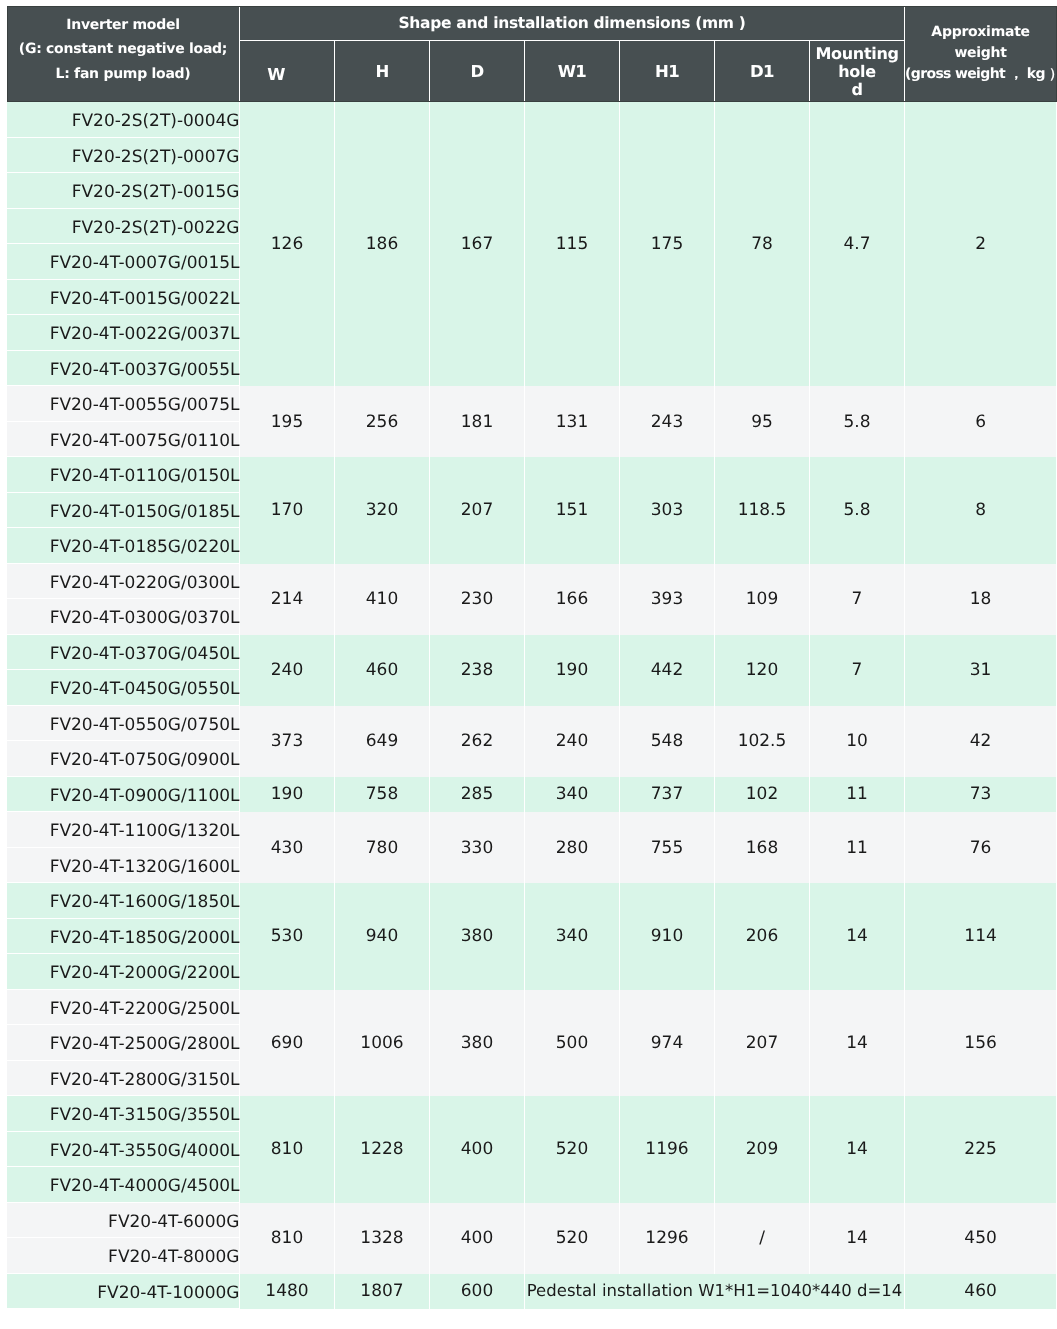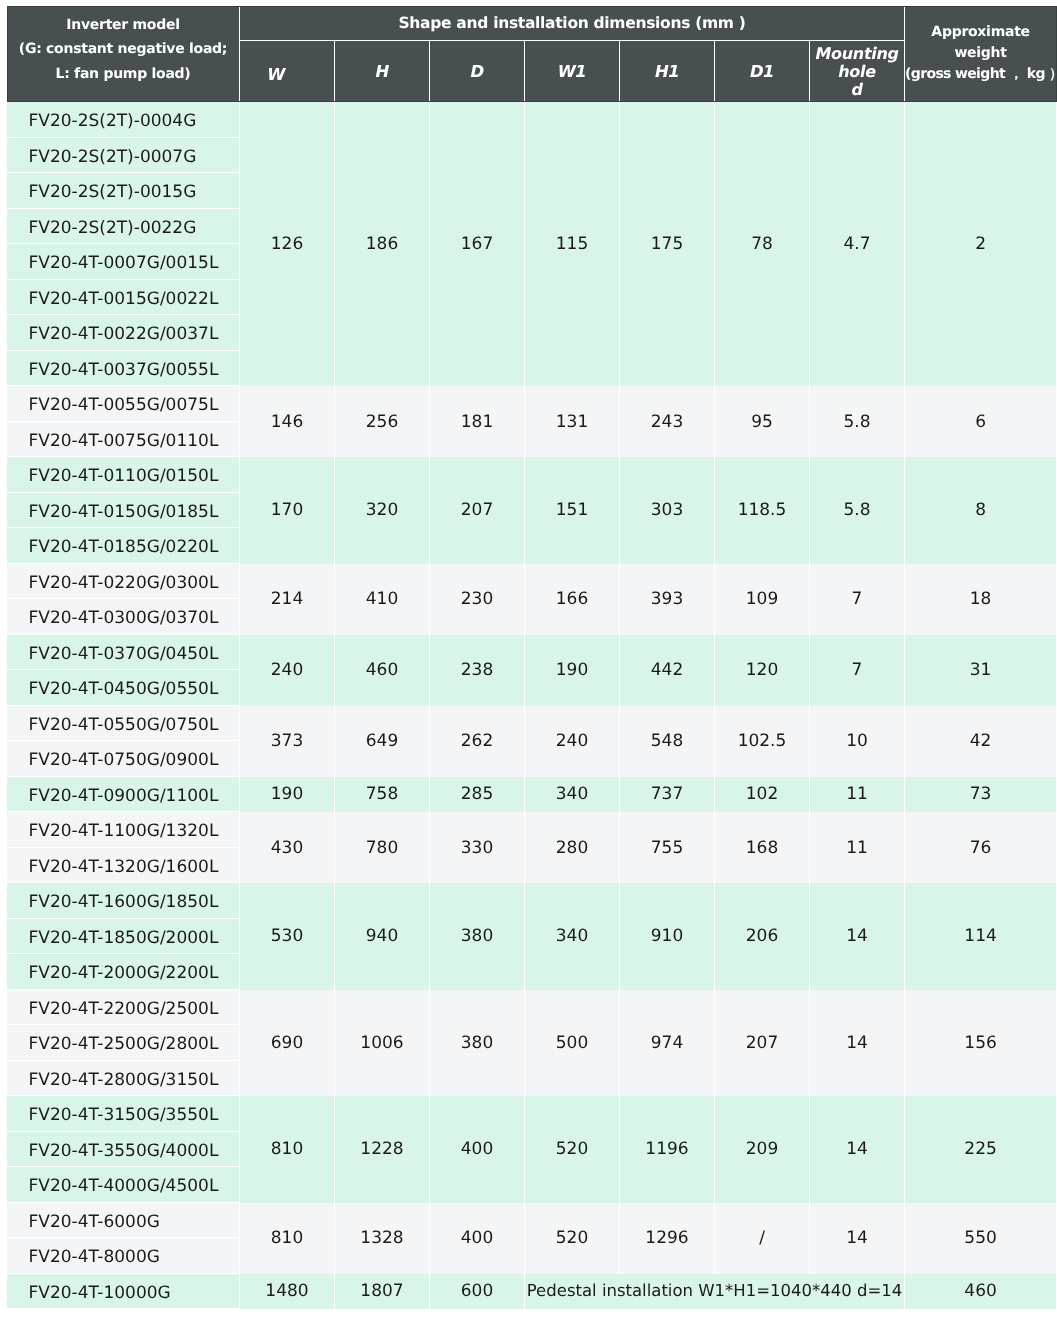--- a/index.html
+++ b/index.html
@@ -13,34 +13,34 @@
   table.spec { border-collapse:collapse; position:absolute; left:6px; top:5px;
                width:1050px; table-layout:fixed; }
   table.spec col.c1 { width:233px; }
   table.spec col.cn { width:95px; }
   table.spec col.cw { width:152px; }
 
   thead { outline:1px solid #39403f; outline-offset:-1px; }
   thead th { background:#474f51; color:#ffffff; font-weight:bold; text-align:center;
              border:1px solid #ffffff; padding:0; line-height:1.22; white-space:nowrap; }
   tr.hrow1 th { height:35px; box-sizing:border-box; }
-  tr.hrow2 th { height:61px; box-sizing:border-box; overflow:hidden;font-style:italic; }
+  tr.hrow2 th { height:61px; box-sizing:border-box; overflow:hidden; }
   th.model-th  { font-size:14px;   letter-spacing:-0.27px; line-height:24.6px; padding-bottom:8px; }
   th.group-th  { font-size:15.5px; letter-spacing:-0.30px;text-align:center; }
   th.sub-th    { font-size:16.5px; letter-spacing:-0.60px; padding-top:2px; vertical-align:middle; }
   th.sub-w     { text-indent:-22px; padding-top:8px; }
   th.mount-th  { font-size:16px;   letter-spacing:-0.30px; line-height:17.8px; padding-top:2px; }
   th.weight-th { font-size:14px;   letter-spacing:-0.27px; line-height:21.2px; padding-top:0; }
   th.weight-th .l3 { letter-spacing:-0.65px; }
 
   tbody td { height:35.5px; padding:0; border:0; font-size:17px; color:#1a1a1a;
              line-height:26px; vertical-align:middle; }
   tbody tr.mint td { background:#d9f5e8; }
   tbody tr.gray td { background:#f4f5f6; }
-  td.c-model { text-align:left; padding-left:22px;
+  td.c-model { text-align:right; padding-left:22px;
                box-shadow: inset 0 -1px 0 #ffffff, inset -1px 0 0 #ffffff; margin-top: 32px; }
   td.c-model span { position:relative; top:1.5px; }
   td.c-num   { text-align:center; vertical-align:middle; box-shadow: inset -1px 0 0 #ffffff; }
   td.c-merged { font-size:16.5px; white-space:nowrap;margin-top:41px; }
 </style>
 </head>
 <body>
 
 <div id="wrap">
  <table class="spec">
@@ -111,21 +111,21 @@
           <td class="c-model"><span>FV20-4T-0015G/0022L</span></td>
         </tr>
    <tr class="mint">
           <td class="c-model"><span>FV20-4T-0022G/0037L</span></td>
         </tr>
    <tr class="mint">
           <td class="c-model"><span>FV20-4T-0037G/0055L</span></td>
         </tr>
    <tr class="gray">
           <td class="c-model"><span>FV20-4T-0055G/0075L</span></td>
-          <td class="c-num" rowspan="2">146</td>
+          <td class="c-num" rowspan="2">195</td>
           <td class="c-num" rowspan="2">256</td>
           <td class="c-num" rowspan="2">181</td>
           <td class="c-num" rowspan="2">131</td>
           <td class="c-num" rowspan="2">243</td>
           <td class="c-num" rowspan="2">95</td>
           <td class="c-num" rowspan="2">5.8</td>
           <td class="c-num" rowspan="2">6</td>
         </tr>
    <tr class="gray">
           <td class="c-model"><span>FV20-4T-0075G/0110L</span></td>
@@ -267,21 +267,21 @@
         </tr>
    <tr class="gray">
           <td class="c-model"><span>FV20-4T-6000G</span></td>
           <td class="c-num" rowspan="2">810</td>
           <td class="c-num" rowspan="2">1328</td>
           <td class="c-num" rowspan="2">400</td>
           <td class="c-num" rowspan="2">520</td>
           <td class="c-num" rowspan="2">1296</td>
           <td class="c-num" rowspan="2">/</td>
           <td class="c-num" rowspan="2">14</td>
-          <td class="c-num" rowspan="2">550</td>
+          <td class="c-num" rowspan="2">450</td>
         </tr>
    <tr class="gray">
           <td class="c-model"><span>FV20-4T-8000G</span></td>
         </tr>
    <tr class="mint">
           <td class="c-model"><span>FV20-4T-10000G</span></td>
           <td class="c-num" rowspan="1">1480</td>
           <td class="c-num" rowspan="1">1807</td>
           <td class="c-num" rowspan="1">600</td>
           <td class="c-num c-merged" colspan="4" rowspan="1">Pedestal installation W1*H1=1040*440 d=14</td>

